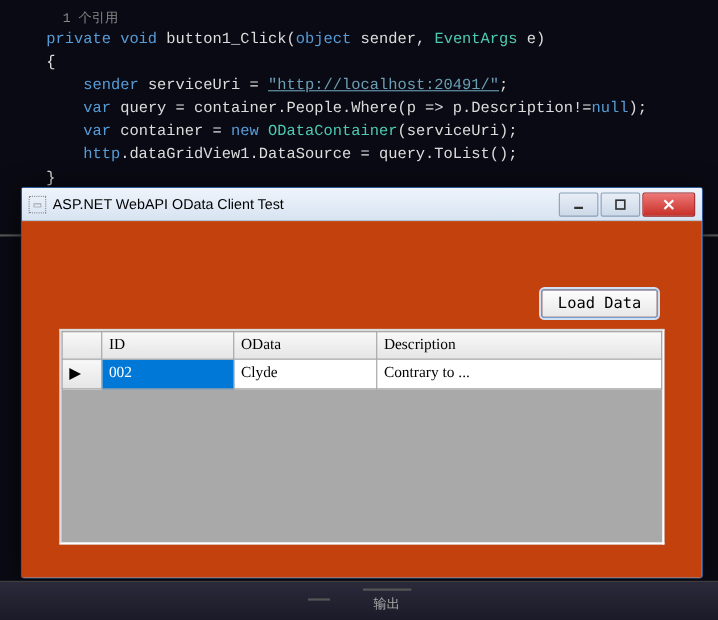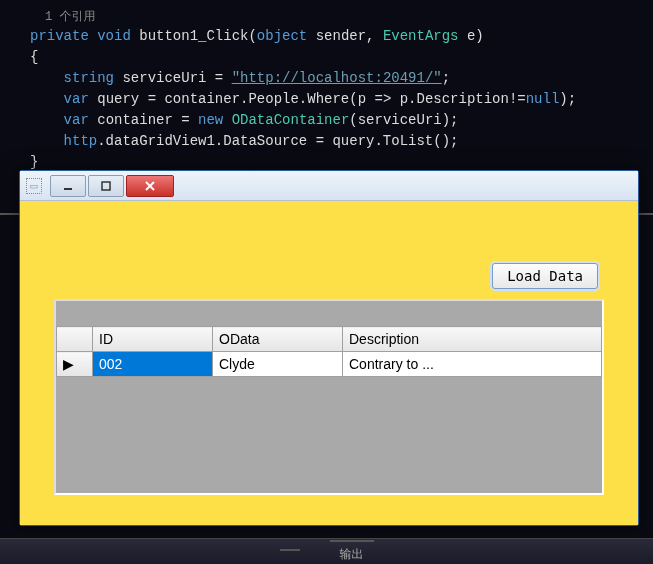--- a/index.html
+++ b/index.html
@@ -6,21 +6,21 @@
 body {
   width: 653px;
   height: 564px;
   background: #0a0a14;
   font-family: Consolas, "Courier New", monospace;
   font-size: 14px;
   overflow: hidden;
   position: relative;
 }
 .code-area {
-  padding: 8px 10px 0 30px;
+  padding: 8px 10px 0 42px;
   color: #dcdcdc;
   line-height: 1.5;
 }
 .ref-count {
   color: #888;
   font-size: 12px;
   margin-left: 15px;
 }
 .code-line { white-space: pre; }
 .kw { color: #569cd6; }
@@ -91,21 +91,21 @@
 .win-btn.close {
   background: linear-gradient(#e77, #c83028);
   border-color: #a02020;
   color: #fff;
   width: 48px;
 }
 .win-btn svg { width: 12px; height: 12px; }
 
 .client-area {
   flex: 1;
-  background: #fde047;
+  background: #c2410c;
   padding: 20px 34px 20px 24px;
   position: relative;
 }
 
 .load-btn {
   position: absolute;
   top: 62px;
   right: 40px;
   padding: 4px 14px;
   background: linear-gradient(#fdfdfd, #e8e8e8);
@@ -125,24 +125,23 @@
   right: 34px;
   bottom: 30px;
   background: #a9a9a9;
   border: 2px solid #ddd;
   border-right-color: #fff;
   border-bottom-color: #fff;
 }
 .grid {
   width: 100%;
   border-collapse: collapse;
-  font-family: Liberation Sans, sans-serif;
+  font-family: Liberation Serif, serif;
   font-size: 14px;
   background: #fff;
-  margin-top: 25px;
 }
 .grid th, .grid td {
   border: 1px solid #a0a0a0;
   padding: 4px 6px;
   text-align: left;
   height: 24px;
 }
 .grid th {
   background: linear-gradient(#f8f8f8, #e5e5e5);
   font-weight: normal;
@@ -158,51 +157,52 @@
   color: #fff;
 }
 .col-id { width: 120px; }
 .col-name { width: 130px; }
 
 .bottom-strip {
   position: absolute;
   bottom: 0;
   left: 0;
   right: 0;
-  height: 26px;
+  height: 36px;
   background: linear-gradient(#2a2a3a, #1a1a28);
   border-top: 1px solid #444;
   display: flex;
   align-items: center;
   justify-content: center;
   gap: 30px;
   color: #aaa;
   font-size: 12px;
 }
 .bottom-strip span { border-top: 2px solid #555; padding: 4px 10px 0; }
 </style>
 </head>
 <body>
 
 <div class="code-area">
   <div class="ref-count">1 个引用</div>
   <div class="code-line"><span class="kw">private</span> <span class="kw">void</span> <span class="id">button1_Click</span>(<span class="kw">object</span><span> sender, </span><span class="type">EventArgs</span><span> e)</span></div>
   <div class="code-line"><span>{</span></div>
-  <div class="code-line">    <span class="kw">string</span><span> serviceUri = </span><span class="url">"http://localhost:20491/"</span><span>;</span></div>
+  <div class="code-line">    <span class="kw">sender</span><span> serviceUri = </span><span class="url">"http://localhost:20491/"</span><span>;</span></div>
   <div class="code-line">    <span class="kw">var</span><span> query = container.People.Where(p =&gt; p.Description!=</span><span class="kw">null</span><span>);</span></div>
   <div class="code-line">    <span class="kw">var</span><span> container = </span><span class="kw">new</span><span class="type"> ODataContainer</span><span>(serviceUri);</span></div>
   <div class="code-line">    <span class="kw">http</span><span>.dataGridView1.DataSource = query.ToList();</span></div>
   <div class="code-line"><span>}</span></div>
 </div>
 
 <div class="hr-line"></div>
 
 <div class="window">
   <div class="titlebar">
     <span class="app-icon">▭</span>
+    <span class="title-text">ASP.NET WebAPI OData Client Test</span>
     <div class="win-controls">
       <div class="win-btn">
         <svg viewBox="0 0 12 12">
             <line x1="2" y1="9" x2="10" y2="9" stroke="#333" stroke-width="2"></line>
           </svg>
       </div>
       <div class="win-btn">
         <svg viewBox="0 0 12 12">
             <rect x="2" y="2" width="8" height="8" fill="none" stroke="#333" stroke-width="1.5"></rect>
           </svg>

